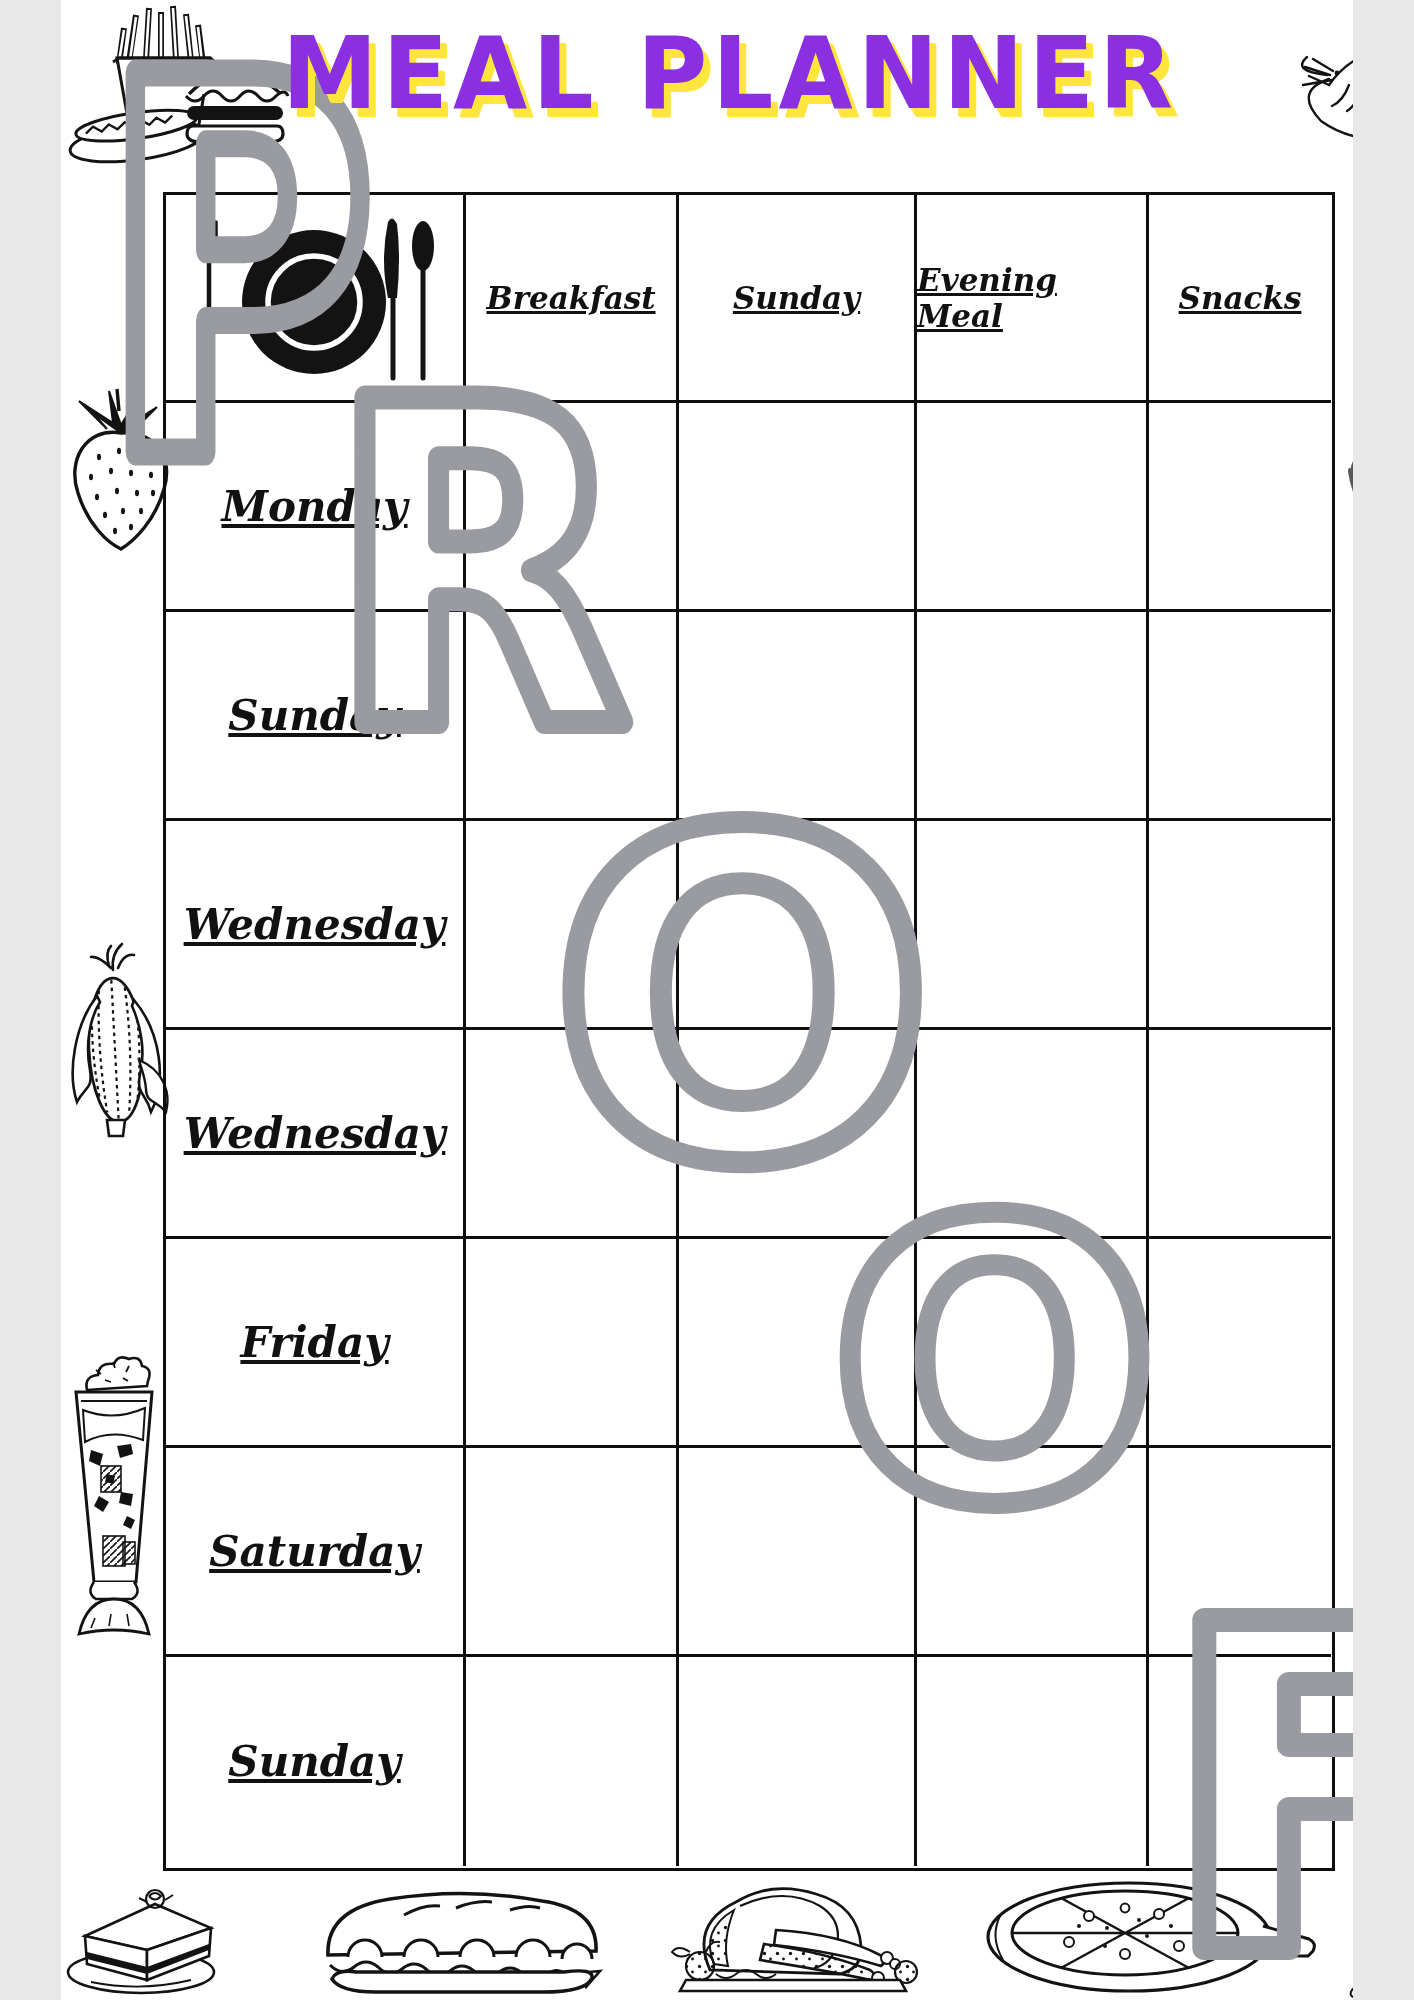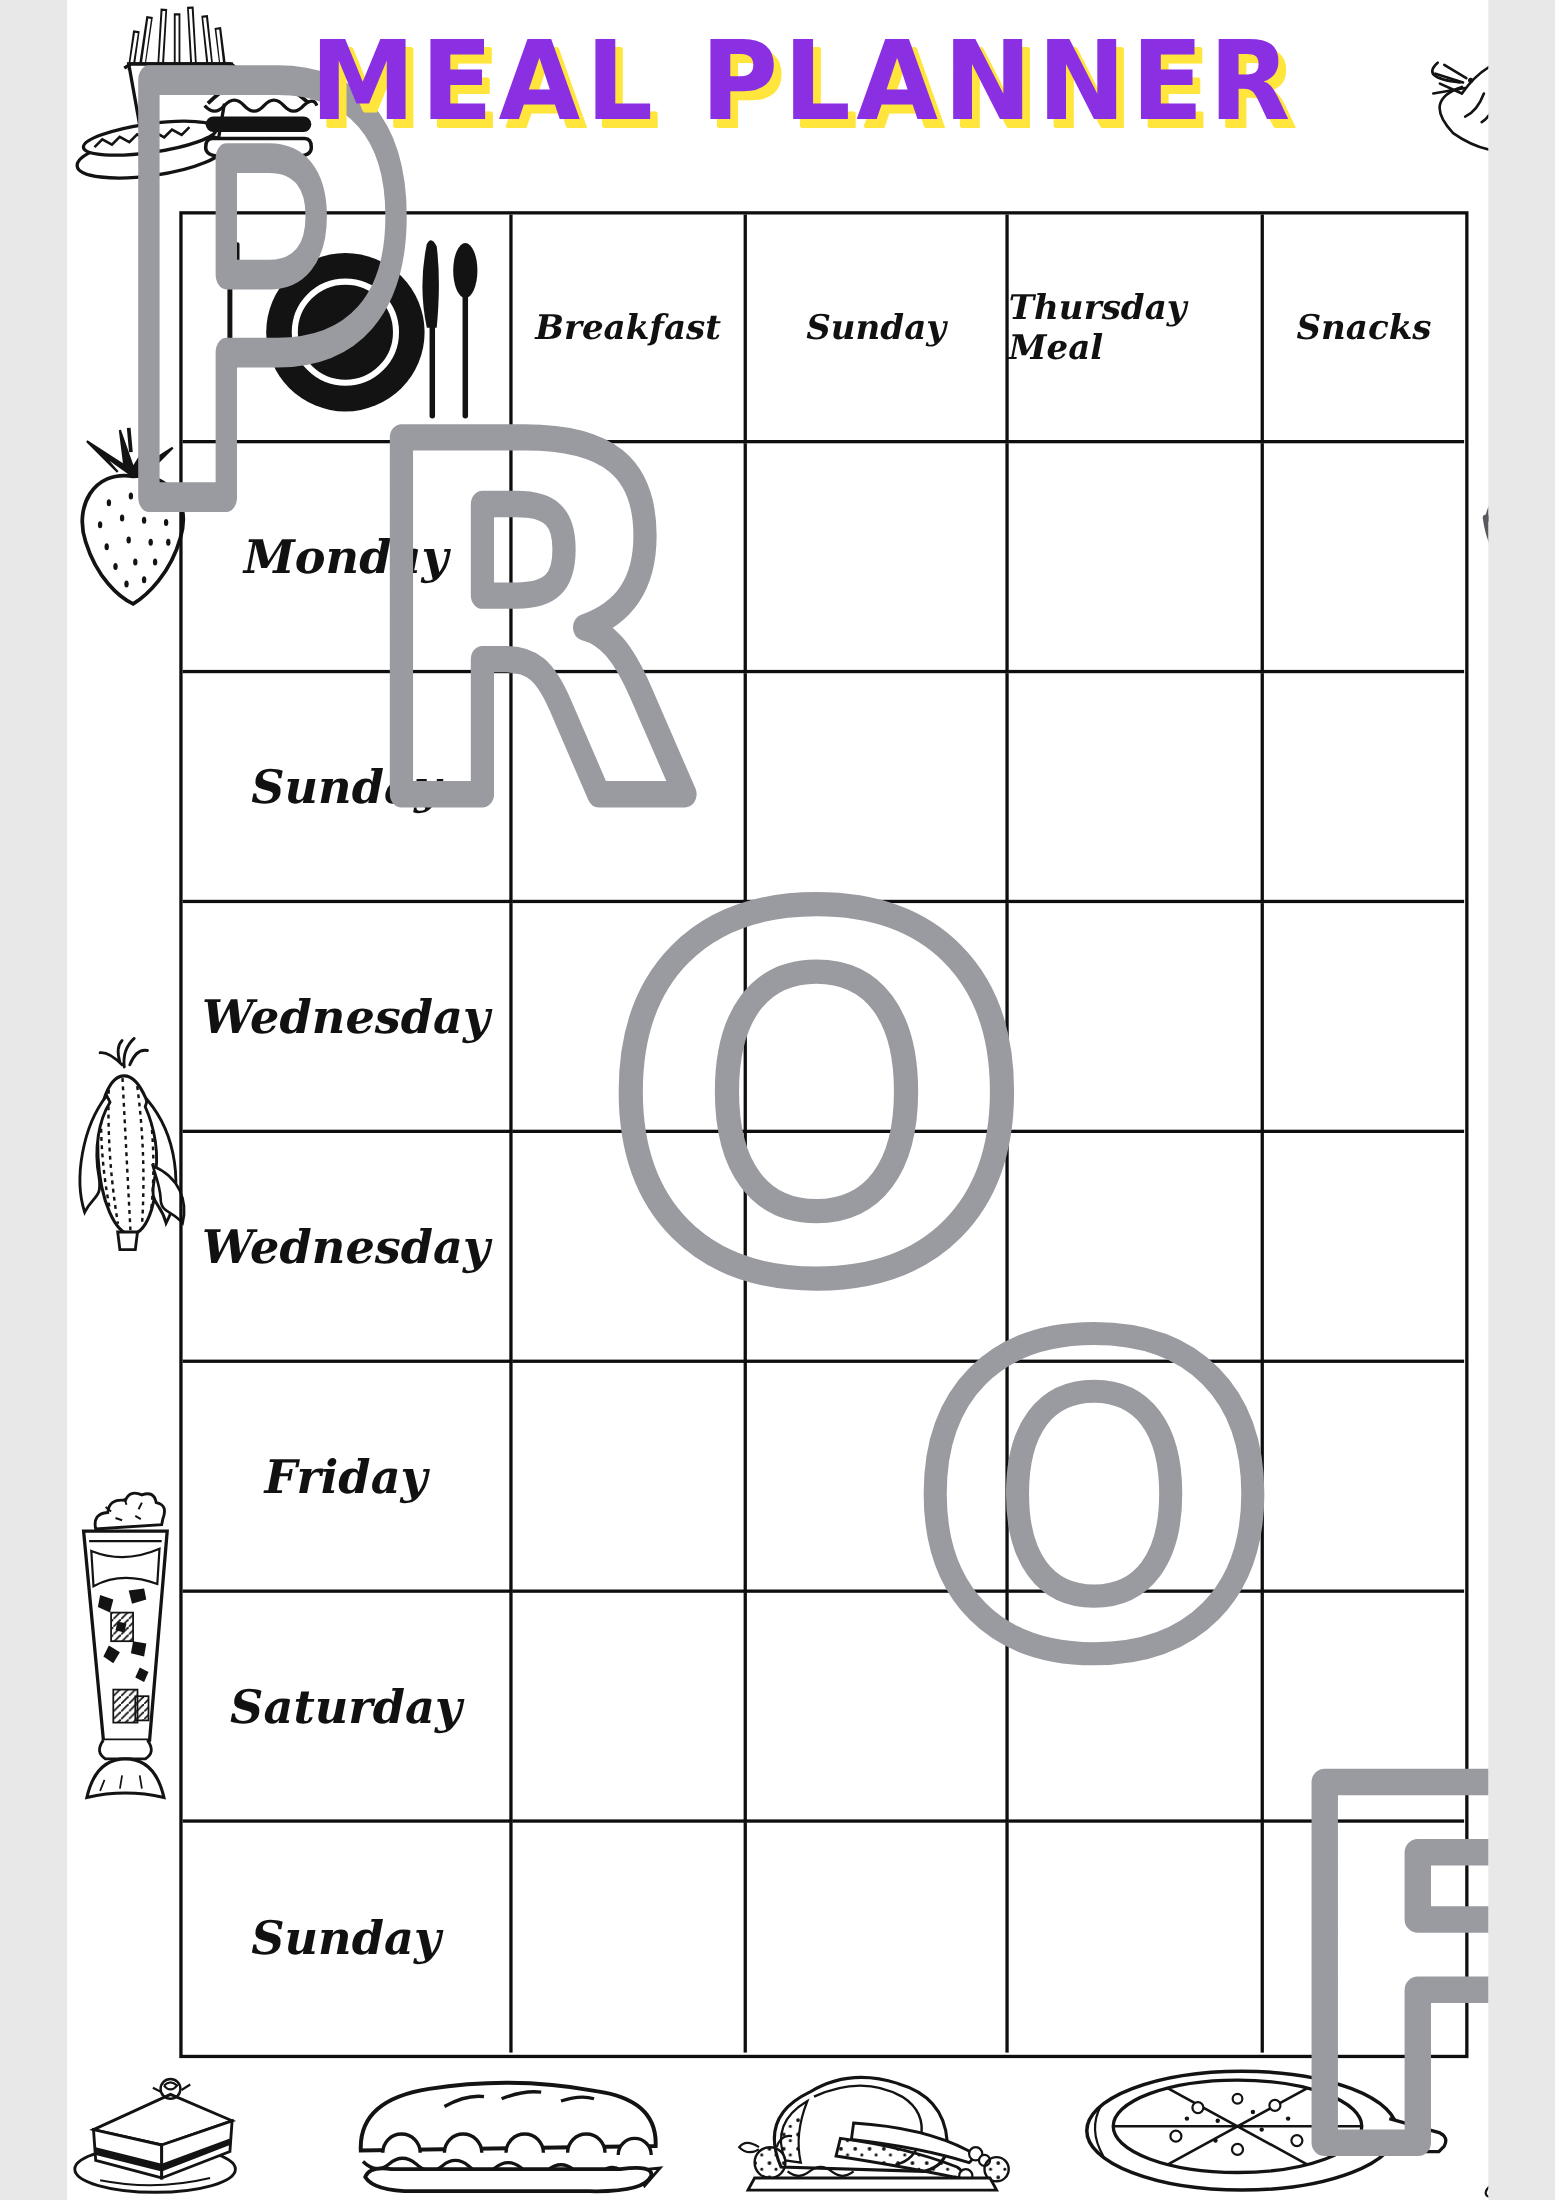--- a/index.html
+++ b/index.html
@@ -23,21 +23,21 @@
     position:absolute;left:102px;top:192px;z-index:3;
     width:1172px;height:1679px;box-sizing:border-box;
     border:3.5px solid #0e0e0e;
     display:grid;
     grid-template-columns:300px 213px 238px 232px 182px;
     grid-template-rows:208px repeat(7,209px);
   }
   .cell{
     box-sizing:border-box;background:transparent;
     border-right:3.5px solid #0e0e0e;border-bottom:3.5px solid #0e0e0e;
-    display:flex;align-items:center;justify-content:center;
+    display:flex;align-items:center;justify-content:center;text-decoration:underline;
   }
   .cell:nth-child(5n){border-right:none;}
   .cell:nth-child(n+36){border-bottom:none;}
   .script{
     font-family:"DejaVu Serif","Liberation Serif",serif;
     font-style:italic;font-weight:bold;color:#111;
   }
   .colhead{font-size:31px;}
   .dayhead{font-size:42px;}
   
@@ -84,21 +84,21 @@
           <circle cx="122" cy="92" r="46" fill="none" stroke="#ffffff" stroke-width="5.5"></circle>
           <path d="M196,12 Q188,50 196,88 L205,88 Q209,46 205,14 Q200,4 196,12 Z" fill="#131313"></path>
           <path d="M201,88 V168" stroke="#131313" stroke-width="5" stroke-linecap="round"></path>
           <ellipse cx="231" cy="36" rx="11" ry="25" fill="#131313"></ellipse>
           <path d="M231,60 V168" stroke="#131313" stroke-width="5" stroke-linecap="round"></path>
         </svg>
       </span>
     </div>
     <div class="cell script colhead">Breakfast</div>
     <div class="cell script colhead">Sunday</div>
-    <div class="cell script colhead">Thursday Meal</div>
+    <div class="cell script colhead">Evening Meal</div>
     <div class="cell script colhead">Snacks</div>
 
     <div class="cell script dayhead">Monday</div>
     <div class="cell"></div>
     <div class="cell"></div>
     <div class="cell"></div>
     <div class="cell"></div>
 
     <div class="cell script dayhead">Sunday</div>
     <div class="cell"></div>

